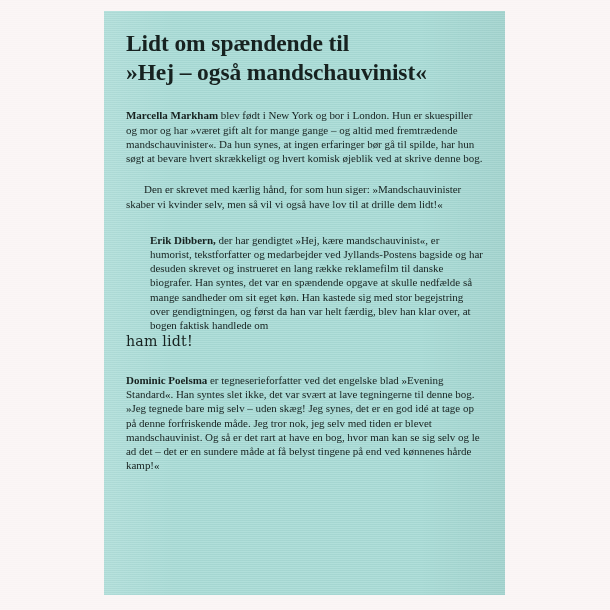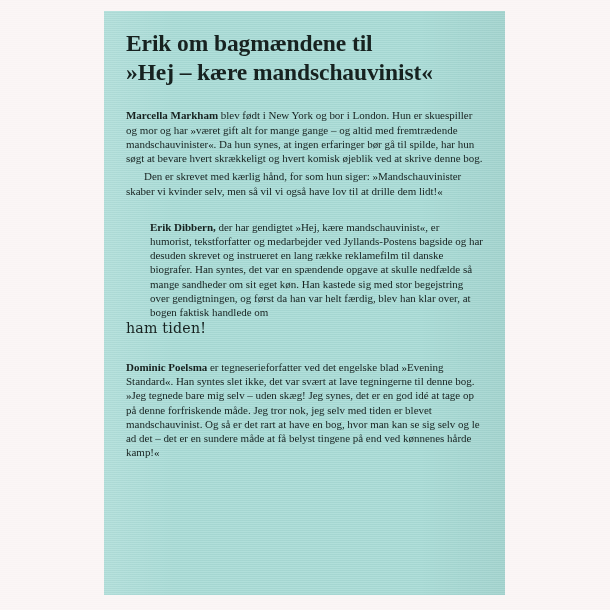--- a/index.html
+++ b/index.html
@@ -87,21 +87,21 @@
   .bio-first { margin-top: 22px; }
   .bio-dibbern { margin-top: 22px; margin-left: 24px; }
   .bio-poelsma { margin-top: 22px; }
 
   .bio .who {
     font-weight: bold;
   }
 
   .bio.indent {
     text-indent: 18px;
-    margin-top: 4px;
+    margin-top: 17px;
   }
 
   .signoff {
     font-family: "DejaVu Serif", "Liberation Serif", serif;
     font-size: 14.2px;
     letter-spacing: 0.2px;
   }
 
   
   #grain {
@@ -122,31 +122,31 @@
 </style>
 </head>
 <body>
 
 <div id="page">
 
   <div id="card">
     <div id="content">
 
       <h1 id="title">
-        <span class="tline tline1">Erik om bagmændene til</span>
-        <span class="tline tline2">»Hej – kære mandschauvinist«</span>
+        <span class="tline tline1">Lidt om spændende til</span>
+        <span class="tline tline2">»Hej – også mandschauvinist«</span>
       </h1>
 
       <p class="bio bio-first"><span class="who">Marcella Markham</span><span> blev født i New York og bor i London. Hun er skuespiller og mor og har »været gift alt for mange gange – og altid med fremtrædende mandschauvinister«. Da hun synes, at ingen erfaringer bør gå til spilde, har hun søgt at bevare hvert skrækkeligt og hvert komisk øjeblik ved at skrive denne bog.</span></p>
 
       <p class="bio indent">Den er skrevet med kærlig hånd, for som hun siger: »Mandschauvinister skaber vi kvinder selv, men så vil vi også have lov til at drille dem lidt!«</p>
 
       <p class="bio bio-dibbern"><span class="who">Erik Dibbern,</span><span> der har gendigtet »Hej, kære mandschauvinist«, er humorist, tekstforfatter og medarbejder ved Jyllands-Postens bagside og har desuden skrevet og instrueret en lang række reklamefilm til danske biografer. Han syntes, det var en spændende opgave at skulle nedfælde så mange sandheder om sit eget køn. Han kastede sig med stor begejstring over gendigtningen, og først da han var helt færdig, blev han klar over, at bogen faktisk handlede om</span></p>
 
-      <p class="bio signoff">ham  tiden!</p>
+      <p class="bio signoff">ham  lidt!</p>
 
       <p class="bio bio-poelsma"><span class="who">Dominic Poelsma</span><span> er tegneserieforfatter ved det engelske blad »Evening Standard«. Han syntes slet ikke, det var svært at lave tegningerne til denne bog. »Jeg tegnede bare mig selv – uden skæg! Jeg synes, det er en god idé at tage op på denne forfriskende måde. Jeg tror nok, jeg selv med tiden er blevet mandschauvinist. Og så er det rart at have en bog, hvor man kan se sig selv og le ad det – det er en sundere måde at få belyst tingene på end ved kønnenes hårde kamp!«</span></p>
 
     </div>
   </div>
 
   <div id="grain"></div>
 
 </div>
 

